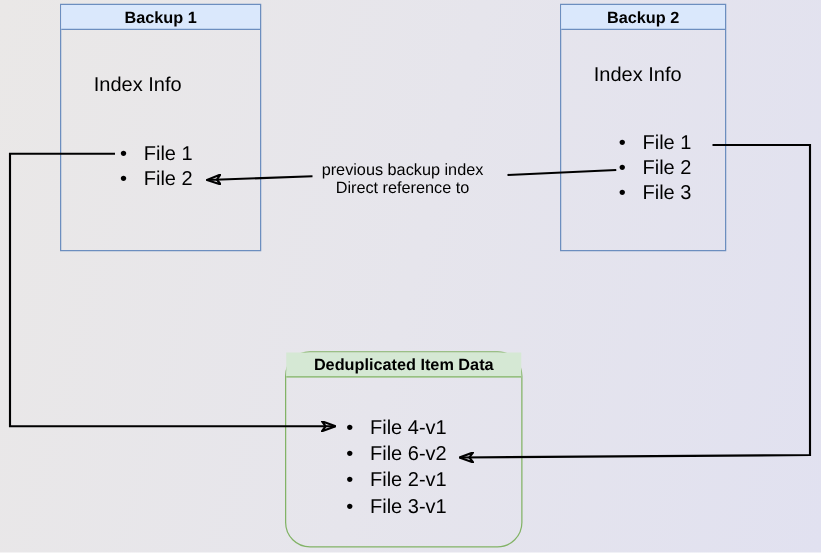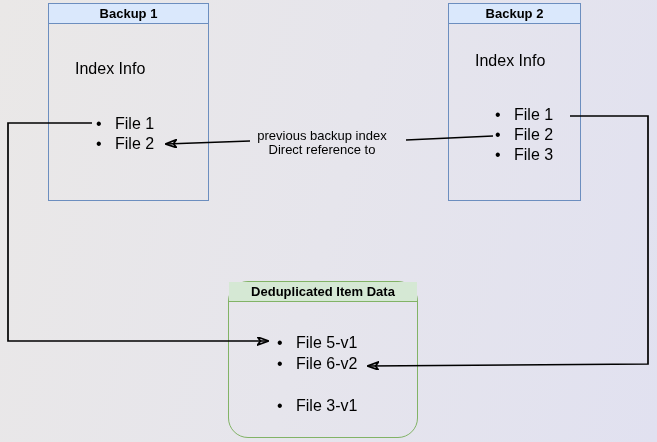--- a/index.html
+++ b/index.html
@@ -57,24 +57,27 @@
     <span class="dot">•</span><span>File 2</span>
   </div>
   <div class="row lh20" style="left:495px;top:145px;">
     <span class="dot">•</span><span>File 3</span>
   </div>
 
   <div class="box green" style="left:228px;top:281px;width:190px;height:157px;">
     <div class="hdr">Deduplicated Item Data</div>
   </div>
   <div class="row lh21" style="left:277px;top:332px;">
-    <span class="dot">•</span><span>File 5-v1</span>
+    <span class="dot">•</span><span>File 4-v1</span>
   </div>
   <div class="row lh21" style="left:277px;top:353px;">
     <span class="dot">•</span><span>File 6-v2</span>
+  </div>
+  <div class="row lh21" style="left:277px;top:374px;">
+    <span class="dot">•</span><span>File 2-v1</span>
   </div>
   <div class="row lh21" style="left:277px;top:395px;">
     <span class="dot">•</span><span>File 3-v1</span>
   </div>
 
   <div class="note" style="left:240px;top:129px;width:164px;">
     <div>previous backup index</div>
     <div>Direct reference to</div>
   </div>
 

